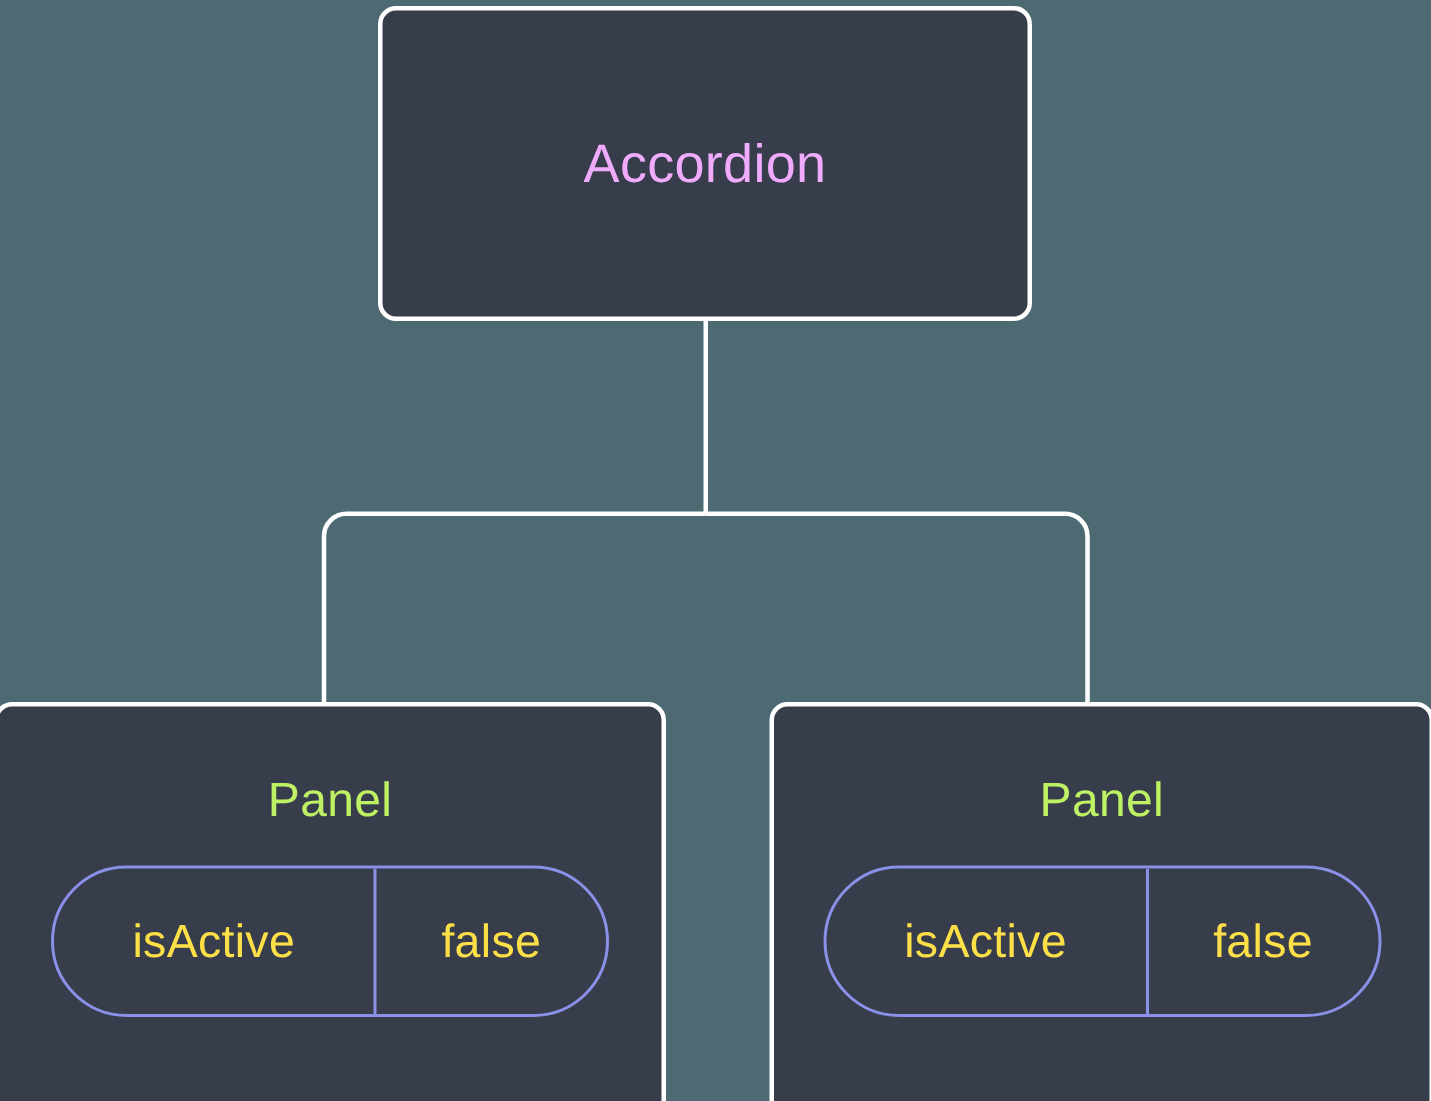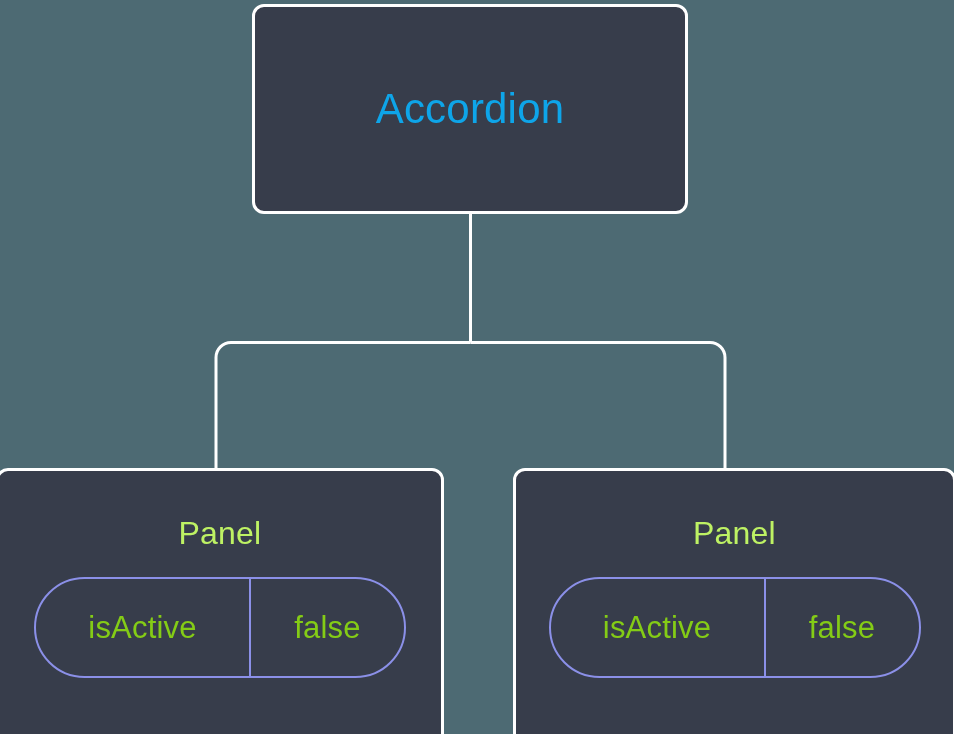--- a/index.html
+++ b/index.html
@@ -45,23 +45,23 @@
 
   .node-root {
     left: 252px;
     top: 4px;
     width: 436px;
     height: 210px;
     justify-content: center;
   }
 
   .node-root .node-title {
-    font-size: 42px;
+    font-size: 36px;
     line-height: 1;
-    color: #0ea5e9;
+    color: #f0abfc;
     letter-spacing: 0.2px;
   }
 
   .node-child {
     top: 468px;
     height: 280px;
     padding-top: 46px;
   }
 
   .node-child-left  { left: -4px;  width: 448px; }
@@ -88,21 +88,21 @@
   }
 
   .node-child-left  .state-pill { width: 372px; margin-left: 0px; }
   .node-child-right .state-pill { width: 372px; margin-left: 0px; }
 
   .pill-key,
   .pill-val {
     display: flex;
     align-items: center;
     justify-content: center;
-    color: #84cc16;
+    color: #fde047;
     font-size: 31px;
     line-height: 1;
     letter-spacing: 0.2px;
     white-space: nowrap;
   }
 
   .pill-key {
     flex: 0 0 213px;
     border-right: 2px solid #8b90e8;
   }

